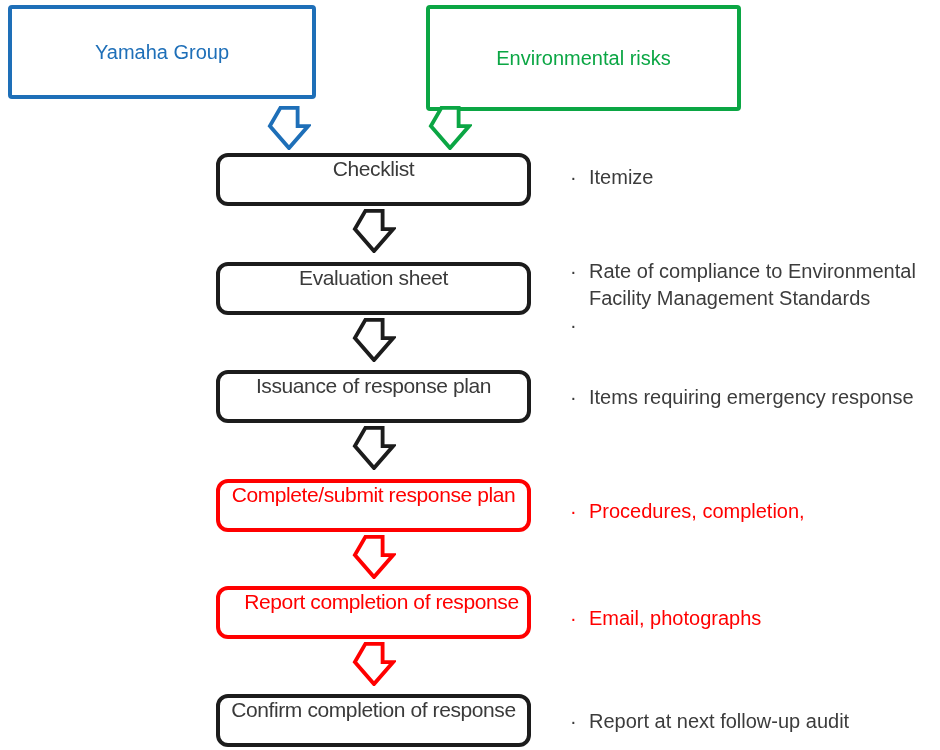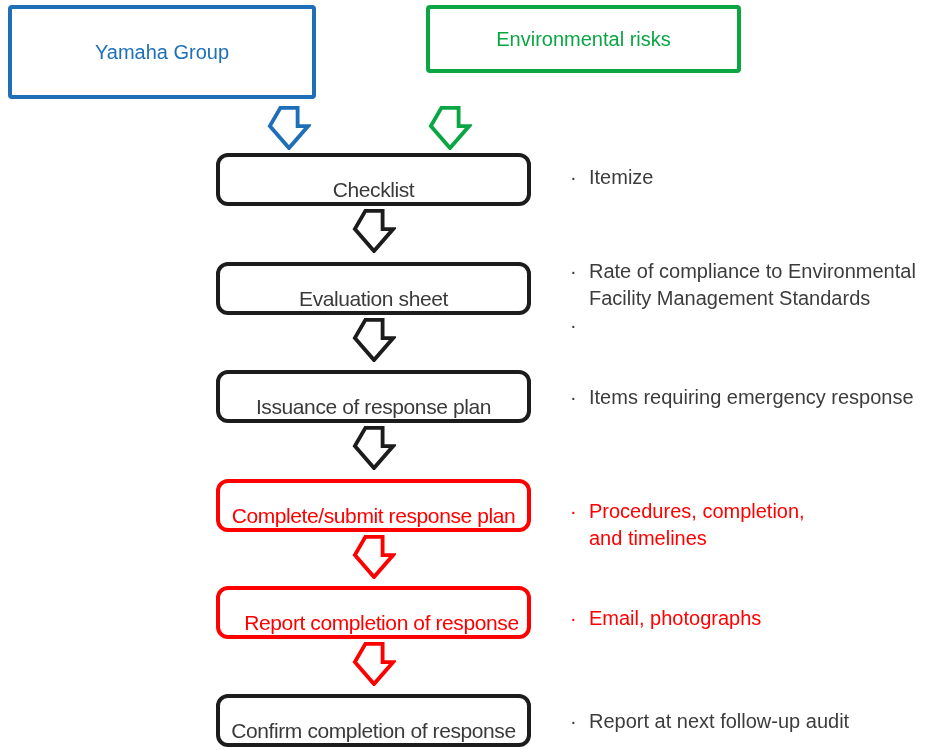--- a/index.html
+++ b/index.html
@@ -16,21 +16,21 @@
     align-items:center;justify-content:center;text-align:center;
     font-size:20px;line-height:24px;background:#fff;
   }
   .src-blue{border-color:#1E6FB8;color:#1E6FB8;}
   .src-green{border-color:#0BA644;color:#0BA644;}
 
   
   .step-box{
     left:216px;width:315px;height:53px;
     border-radius:12px;border:4px solid #1C1C1C;background:#fff;
-    display:flex;align-items:flex-end;justify-content:center;
+    display:flex;align-items:flex-start;justify-content:center;
     font-size:21px;letter-spacing:-0.4px;color:#3A3A3A;white-space:nowrap;
   }
   .step-red{border-color:#FF0000;color:#FF0000;}
 
   
   .dn-arrow{width:44px;height:44px;}
   .dn-arrow polygon{fill:#ffffff;stroke-width:4;stroke-linejoin:miter;}
   .arr-blue polygon{stroke:#1E6FB8;}
   .arr-green polygon{stroke:#0BA644;}
   .arr-black polygon{stroke:#1C1C1C;}
@@ -43,21 +43,21 @@
   .note-bullet{width:19px;flex:0 0 19px;}
   .note-cont{padding-left:19px;align-items:center;}
 </style>
 </head>
 <body>
 
 <div class="abs src-box src-blue" style="left:8px;top:5px;width:308px;height:94px;">
   <div>Yamaha Group</div>
 </div>
 
-<div class="abs src-box src-green" style="left:426px;top:5px;width:315px;height:68px;align-items:center;">
+<div class="abs src-box src-green" style="left:426px;top:5px;width:315px;height:106px;align-items:center;">
   <div>Environmental risks</div>
 </div>
 
 <svg class="abs dn-arrow arr-blue" style="left:267px;top:106px;" viewBox="0 0 44 46">
   <polygon points="13,2 31,2 31,21 42,21 22,44 2,21 13,2"></polygon>
 </svg>
 <svg class="abs dn-arrow arr-green" style="left:428px;top:106px;" viewBox="0 0 44 46">
   <polygon points="13,2 31,2 31,21 42,21 22,44 2,21 13,2"></polygon>
 </svg>
 
@@ -130,23 +130,20 @@
     <span class="note-bullet">·</span>
     <span>Items requiring emergency response</span>
   </div>
 </div>
 
 <div class="abs note note-red" style="top:498px;">
   <div class="note-line">
     <span class="note-bullet">·</span>
     <span>Procedures, completion,</span>
   </div>
-  <div class="note-line note-cont">
-    <span>and timelines</span>
-  </div>
 </div>
 
 <div class="abs note note-red" style="top:605px;">
   <div class="note-line">
     <span class="note-bullet">·</span>
     <span>Email, photographs</span>
   </div>
 </div>
 
 <div class="abs note" style="top:708px;">

